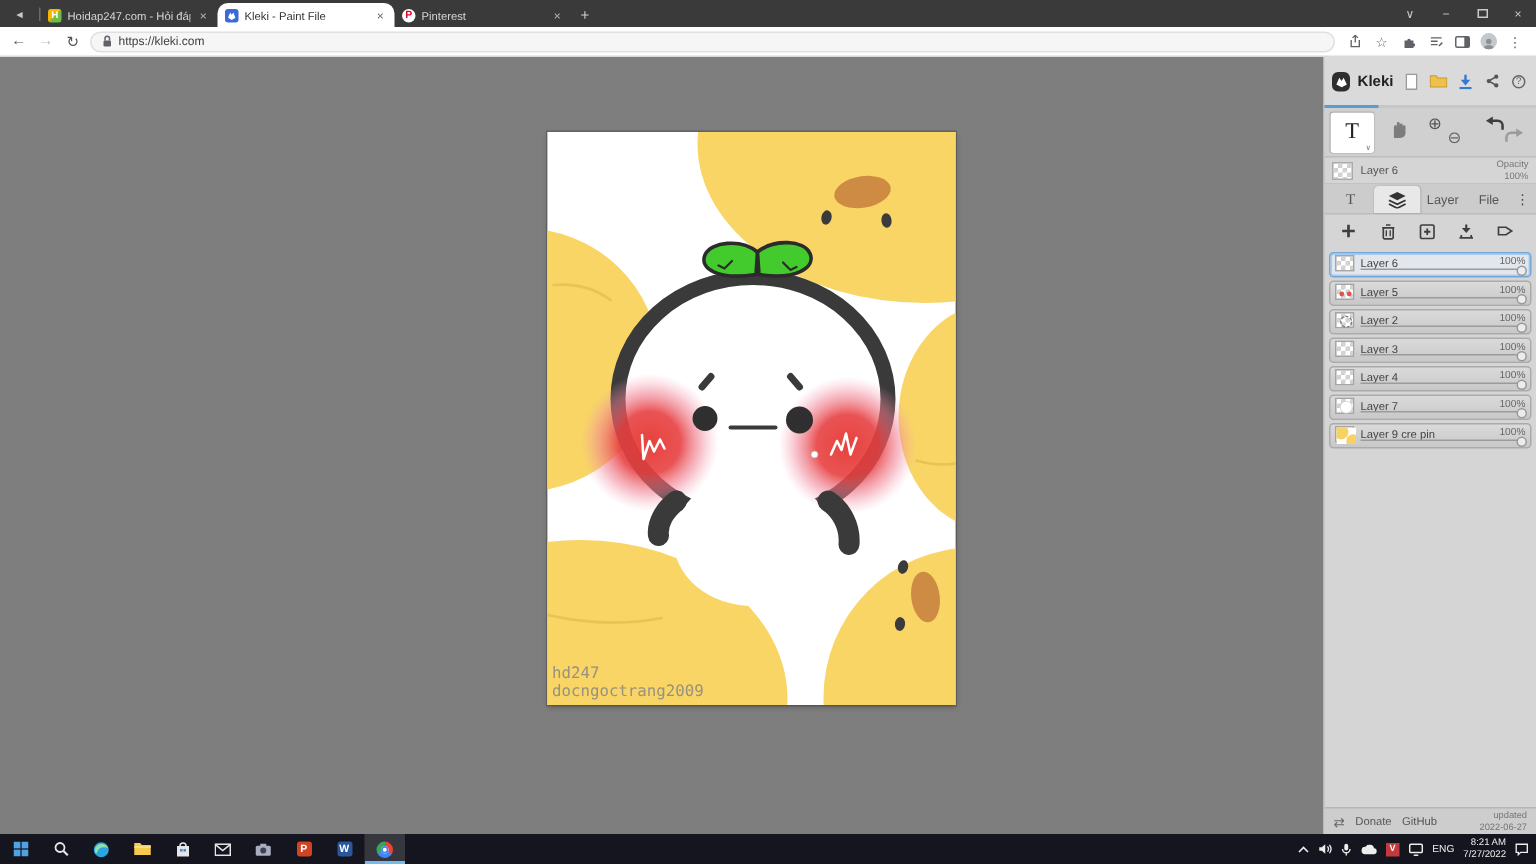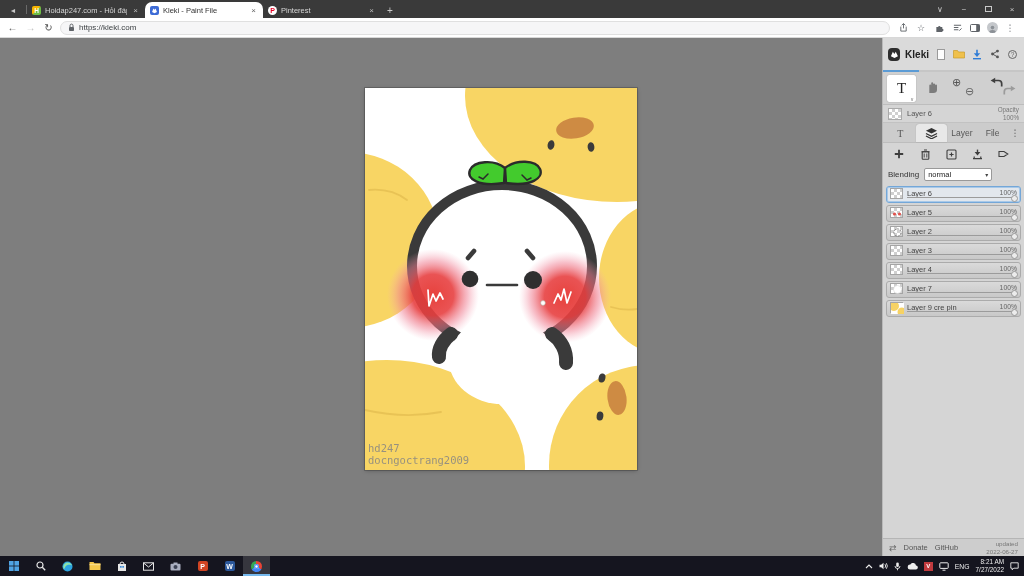--- a/index.html
+++ b/index.html
@@ -371,27 +371,20 @@
             <path d="M1,9.6 H10 M2.2,9.6 V7.6 M8.8,9.6 V7.6" stroke="#3E3E3E" stroke-width="1.2"></path>
           </svg>
       </span>
       <span class="act-btn">
         <svg width="11" height="10" viewBox="0 0 11 10">
             <polygon points="1,2.5 6,2.5 9.8,5 6,7.5 1,7.5" fill="none" stroke="#3E3E3E" stroke-width="1.1"></polygon>
           </svg>
       </span>
     </div>
 
-    <div class="k-blend">
-      <span>Blending</span>
-      <span class="blend-select">
-        <span>normal</span>
-        <span class="bcaret">▾</span>
-      </span>
-    </div>
 
     <div class="k-layers">
       <div class="layer-row selected">
         <span class="lr-thumb checker"></span>
         <span class="lr-name">Layer 6</span>
         <span class="lr-pct">100%</span>
         <span class="lr-track"></span>
         <span class="lr-knob"></span>
       </div>
       <div class="layer-row">

